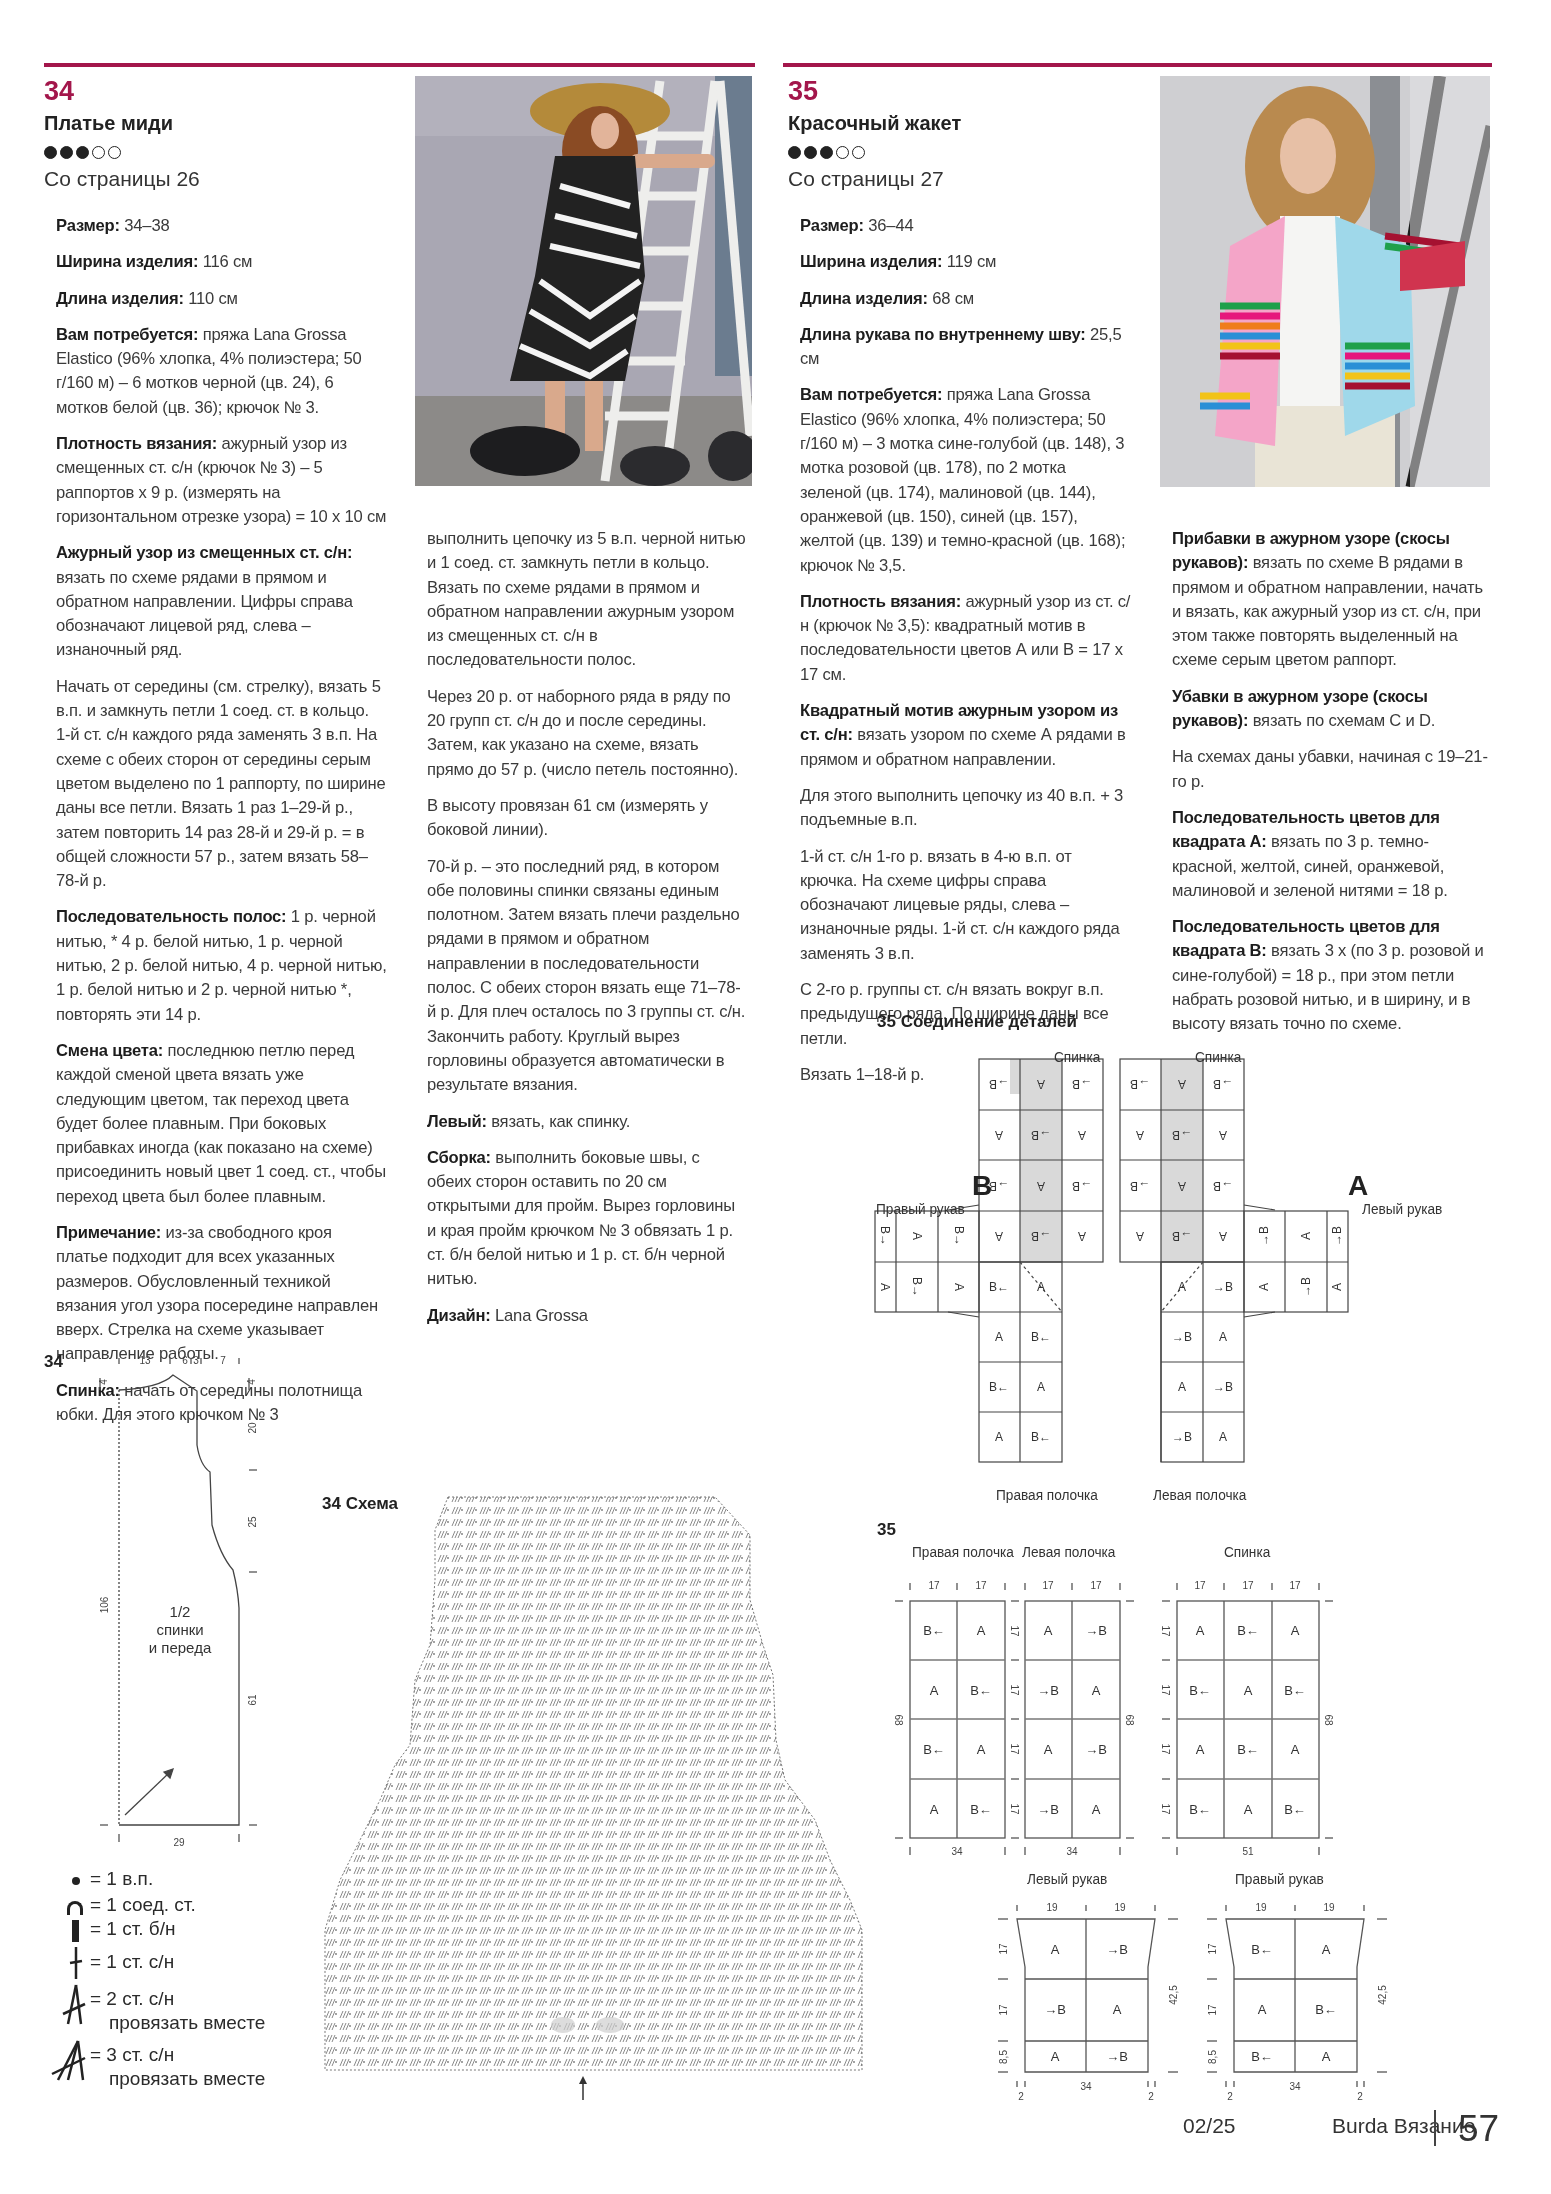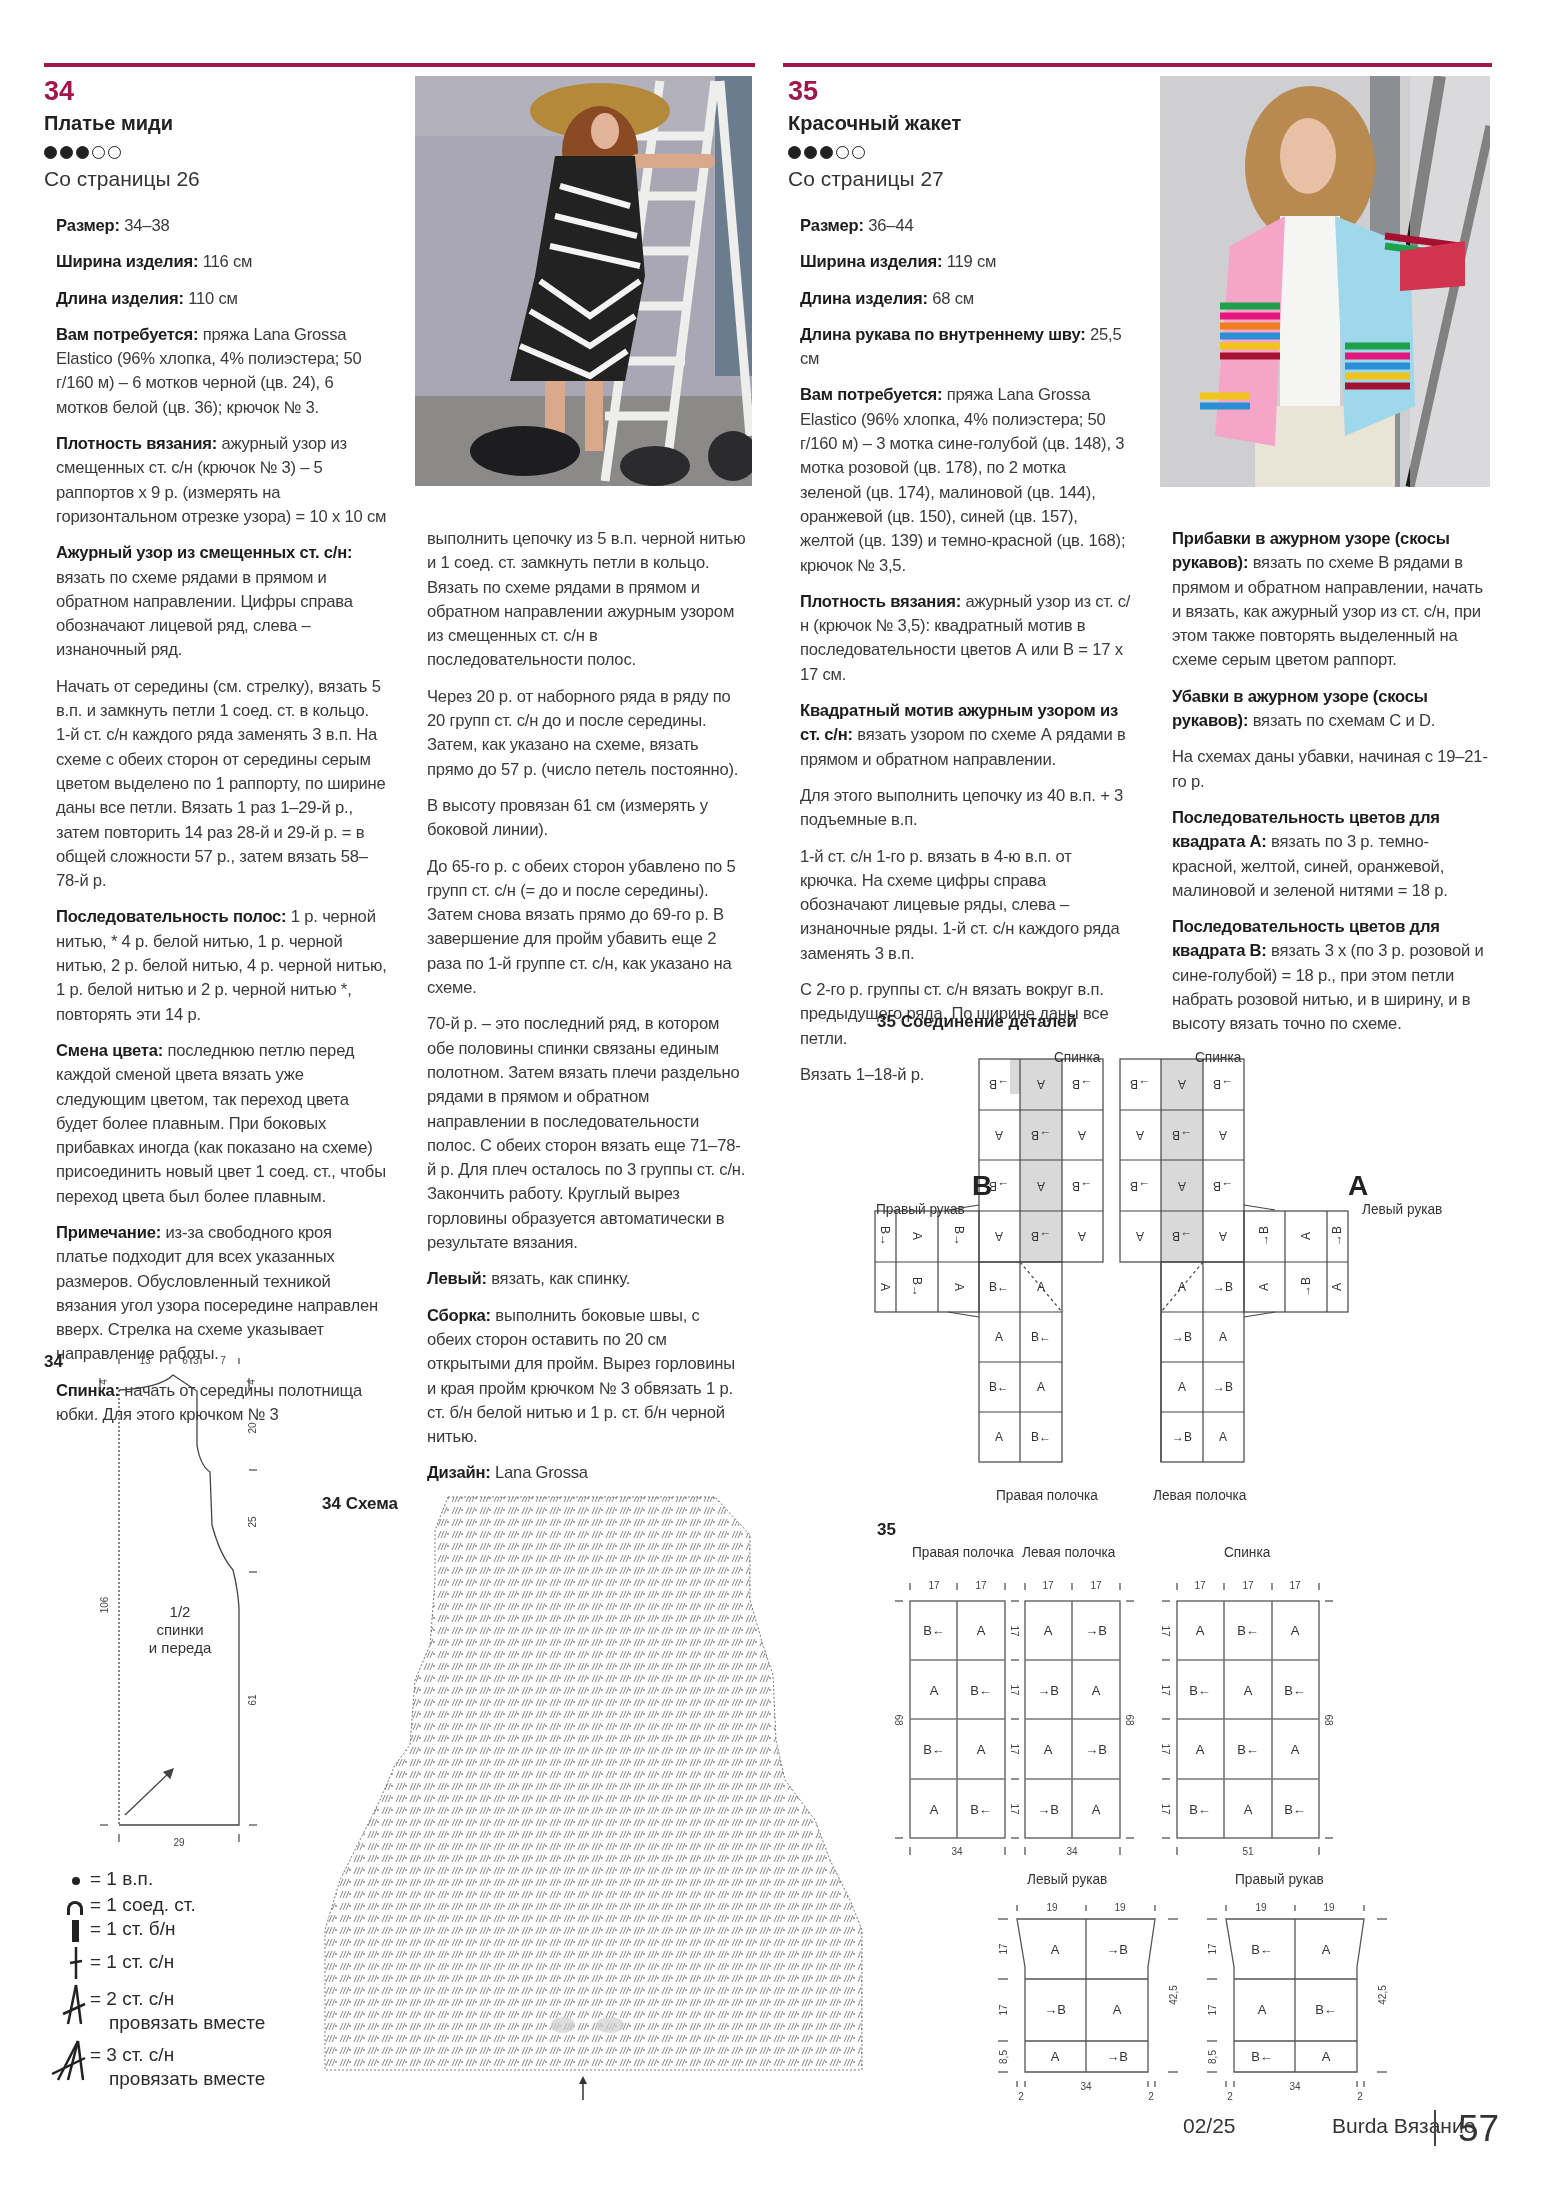--- a/index.html
+++ b/index.html
@@ -90,21 +90,20 @@
     <ellipse cx="110" cy="375" rx="55" ry="25" fill="#1d1d1f"></ellipse>
     <ellipse cx="240" cy="390" rx="35" ry="20" fill="#2b2b2e"></ellipse>
     <ellipse cx="318" cy="380" rx="25" ry="25" fill="#2b2b2e"></ellipse>
   </svg>
 </div>
 
 <div class="txt" style="left:415px; top:515px; width:345px;">
     <p><span>выполнить цепочку из 5 в.п. черной нитью и 1 соед. ст. замкнуть петли в кольцо. Вязать по схеме рядами в прямом и обратном направлении ажурным узором из смещенных ст. с/н в последовательности полос.</span></p>
     <p><span>Через 20 р. от наборного ряда в ряду по 20 групп ст. с/н до и после середины. Затем, как указано на схеме, вязать прямо до 57 р. (число петель постоянно).</span></p>
     <p><span>В высоту провязан 61 см (измерять у боковой линии).</span></p>
-    <p><span>До 65-го р. с обеих сторон убавлено по 5 групп ст. с/н (= до и после середины). Затем снова вязать прямо до 69-го р. В завершение для пройм убавить еще 2 раза по 1-й группе ст. с/н, как указано на схеме.</span></p>
     <p><span>70-й р. – это последний ряд, в котором обе половины спинки связаны единым полотном. Затем вязать плечи раздельно рядами в прямом и обратном направлении в последовательности полос. С обеих сторон вязать еще 71–78-й р. Для плеч осталось по 3 группы ст. с/н. Закончить работу. Круглый вырез горловины образуется автоматически в результате вязания.</span></p>
     <p><b>Левый:</b><span> вязать, как спинку.</span></p>
     <p><b>Сборка:</b><span> выполнить боковые швы, с обеих сторон оставить по 20 см открытыми для пройм. Вырез горловины и края пройм крючком № 3 обвязать 1 р. ст. б/н белой нитью и 1 р. ст. б/н черной нитью.</span></p>
     <p><b>Дизайн:</b><span> Lana Grossa</span></p>
   </div>
 
 <div class="num" style="left:788px; top:76px;">35</div>
 <div class="title" style="left:788px; top:112px;">Красочный жакет</div>
 <div class="dots" style="left:788px; top:142px;">
   <span class="dot f"></span><span class="dot f"></span><span class="dot f"></span><span class="dot"></span><span class="dot"></span>

